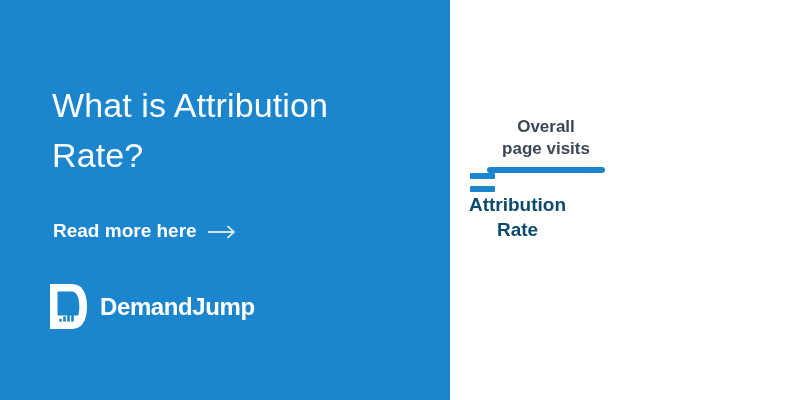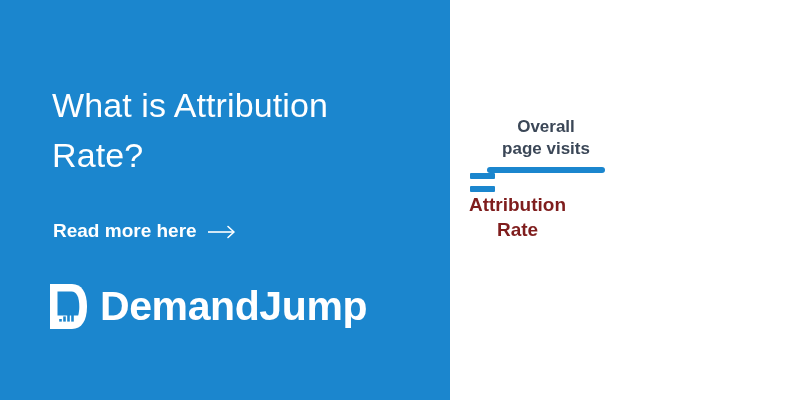--- a/index.html
+++ b/index.html
@@ -74,21 +74,21 @@
     align-items: center;
     gap: 13px;
   }
   #logo-mark {
     width: 37px;
     height: 45px;
     display: block;
   }
   #logo-wordmark {
     color: #ffffff;
-    font-size: 41px;
+    font-size: 24px;
     line-height: 31px;
     font-weight: 700;
     letter-spacing: -0.4px;
     white-space: nowrap;
     text-align: right;
   }
 
   
   #right-panel {
     position: absolute;
@@ -147,21 +147,21 @@
     width: 25px;
     height: 6px;
     background: #1b86ce;
     border-radius: 1px;
   }
 
   #result-label {
     margin-left: 10px;
     width: 115px;
     text-align: center;
-    color: #7f1d1d;
+    color: #0c4a6e;
     font-size: 19px;
     line-height: 25px;
     font-weight: 700;
     white-space: pre-line;
   }
 </style>
 </head>
 <body>
 
 <div id="canvas">

